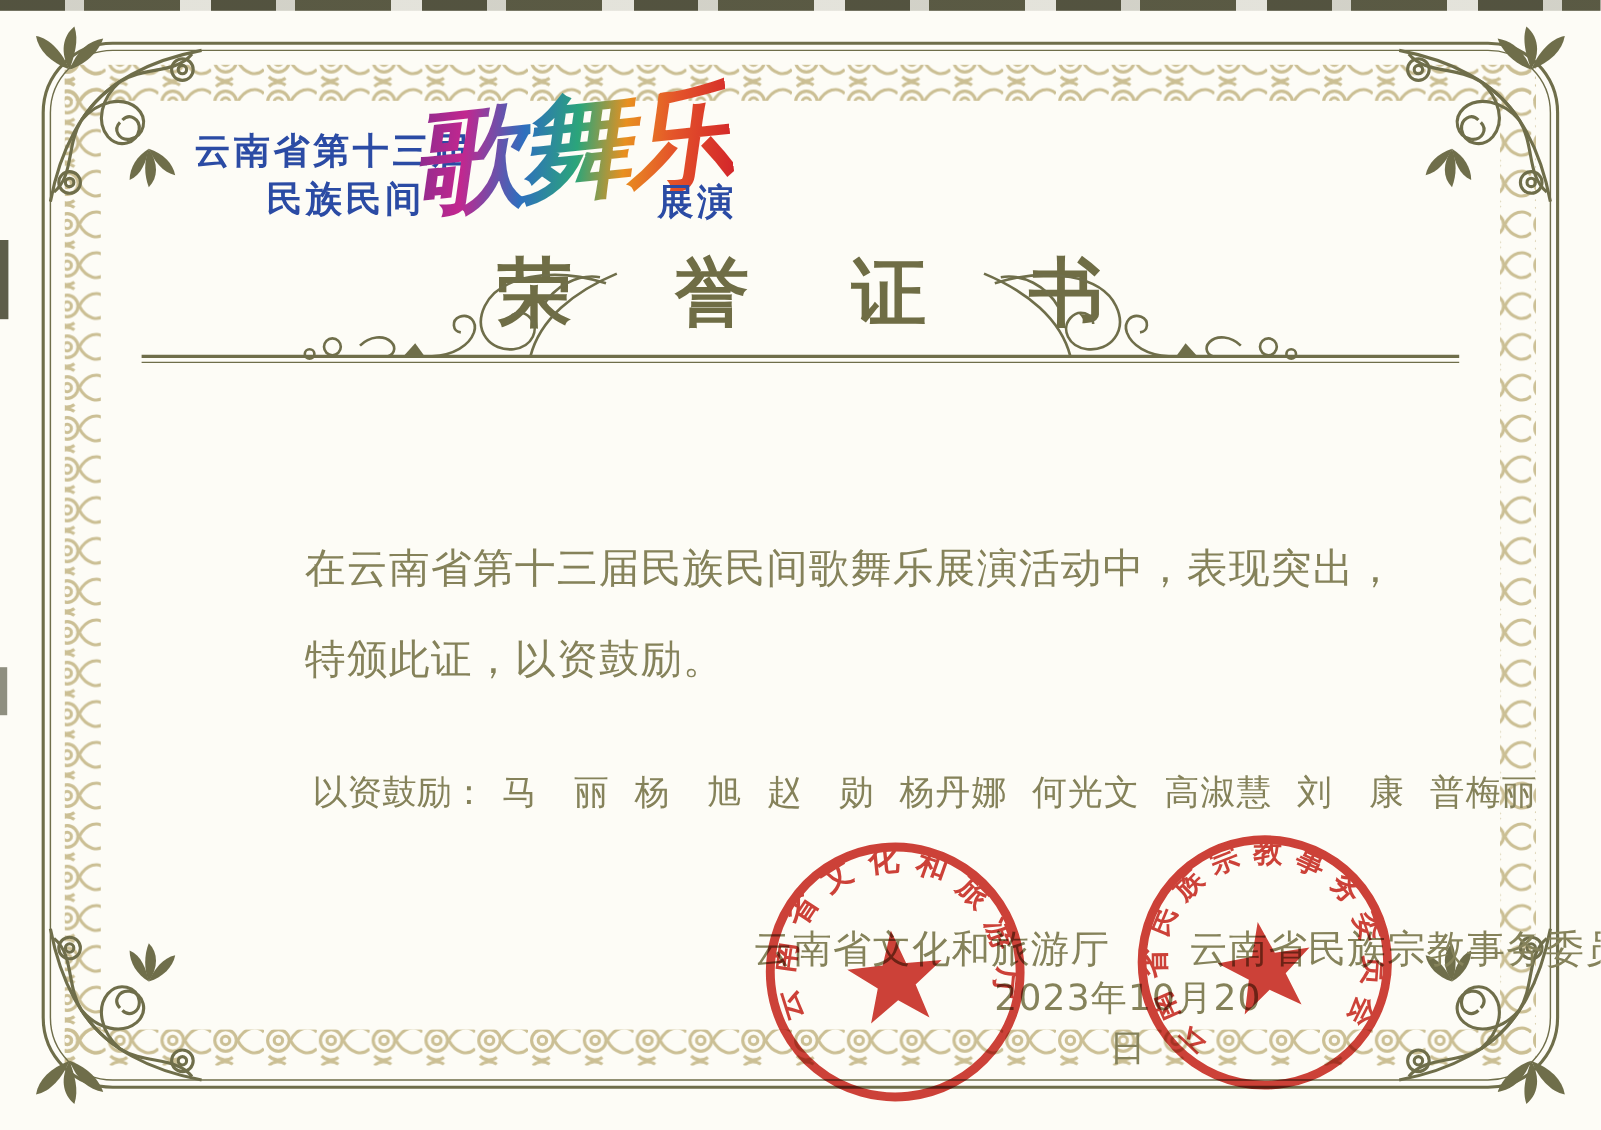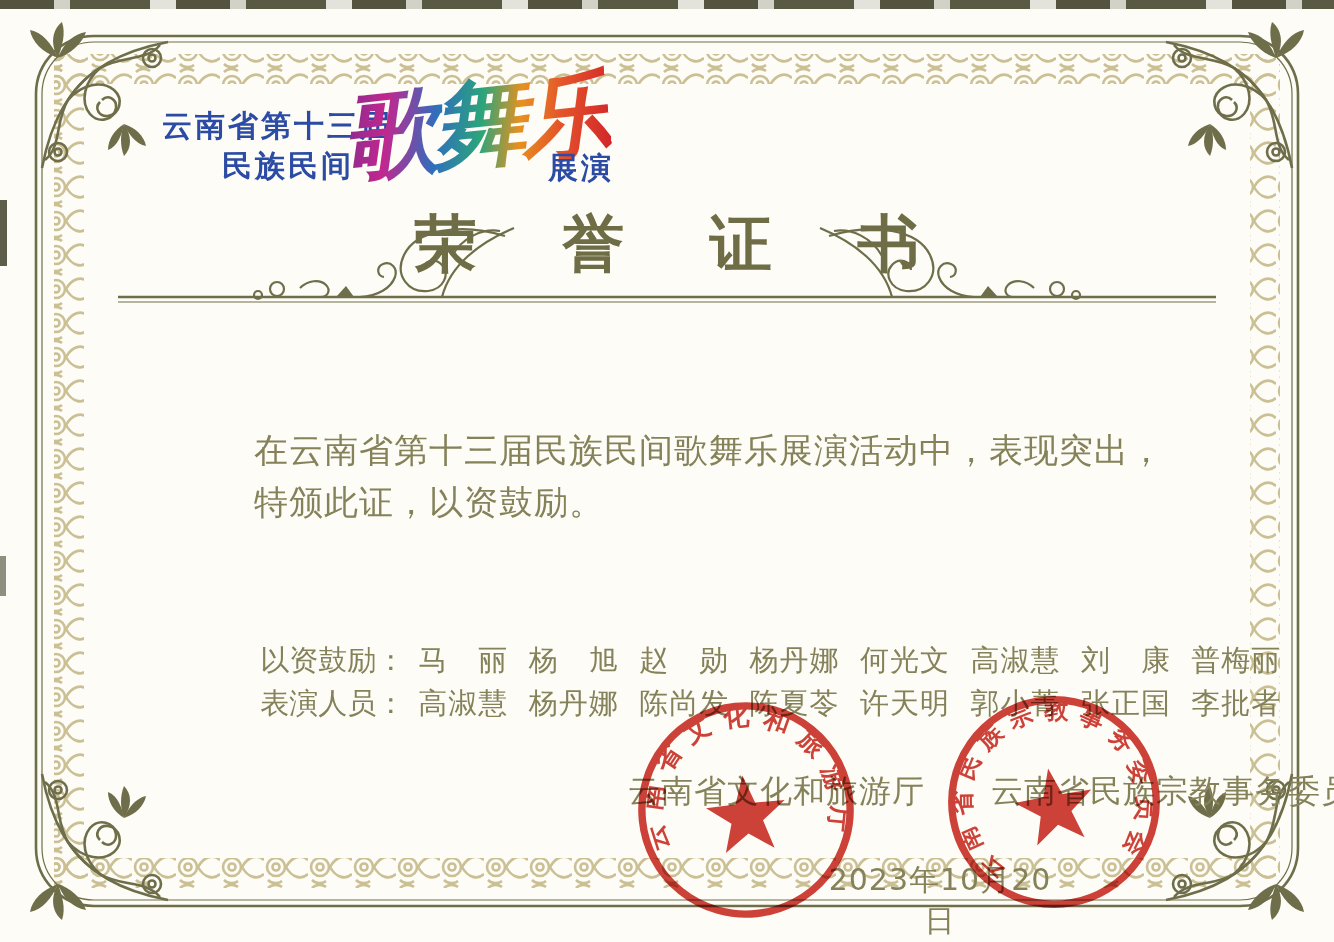--- a/index.html
+++ b/index.html
@@ -26,29 +26,29 @@
   .logo-suffix { position:absolute; left:360px; top:52px; font-size:30px; font-weight:bold; color:#2b4ba4; letter-spacing:3px;margin-left:28px; }
 
   
   .cert-title { position:absolute; left:0; right:0; top:202px; text-align:center;
     font-family:"DejaVu Serif", serif; font-size:62px; font-weight:bold; color:#6f6d45;
     letter-spacing:32px; padding-left:32px; }
 
   
   .recipient { position:absolute; left:178px; top:352px; font-size:36px; color:#85825a; letter-spacing:2px; }
   .paragraph { position:absolute; left:182px; top:424px; width:1000px; font-size:34px; color:#85825a; line-height:52px; letter-spacing:1px; }
-  .para-line.indent { text-indent:72px; }
+  .para-line.indent { text-indent:72px;margin-top:24px; }
 
   .credits { position:absolute; left:205px; top:596px; font-size:29px; color:#85825a; }
   .credit-row { height:43px; line-height:43px; white-space:pre; }
   .credit-label { display:inline-block; width:158px; white-space:pre; }
   .credit-names { white-space:pre; letter-spacing:1px; }
 
   .issuers { position:absolute; left:628px; top:770px; font-size:32px; color:#85825a; white-space:pre; letter-spacing:1px; }
-  .cert-date { position:absolute; left:815px; top:812px; width:250px; text-align:center; font-size:30px; color:#85825a; letter-spacing:1px;margin-top:48px; }
+  .cert-date { position:absolute; left:815px; top:812px; width:250px; text-align:center; font-size:30px; color:#85825a; letter-spacing:1px; }
 
   
   .seal { position:absolute; mix-blend-mode:multiply; opacity:.88; }
   .seal-left { left:632px; top:696px; width:228px; height:228px; transform:rotate(-6deg); }
   .seal-right { left:942px; top:690px; width:224px; height:224px; transform:rotate(-10deg); }
 </style>
 </head>
 <body>
 
 <div class="certificate">
@@ -132,23 +132,20 @@
 
   <div class="paragraph">
     <div class="para-line indent">在云南省第十三届民族民间歌舞乐展演活动中，表现突出，</div>
     <div class="para-line indent">特颁此证，以资鼓励。</div>
   </div>
 
   <div class="credits">
     <div class="credit-row">
       <span class="credit-label">以资鼓励：</span><span class="credit-names">马　丽  杨　旭  赵　勋  杨丹娜  何光文  高淑慧  刘　康  普梅丽</span>
     </div>
-    <div class="credit-row">
-      <span class="credit-label">表演人员：</span><span class="credit-names">高淑慧  杨丹娜  陈尚发  陈夏苓  许天明  郭小菁  张正国  李批者</span>
-    </div>
   </div>
 
   <div class="issuers">云南省文化和旅游厅　　云南省民族宗教事务委员会</div>
   <div class="cert-date">2023年10月20日</div>
 
   <svg class="seal seal-left" viewBox="0 0 230 230">
     <defs>
       <path id="sealArcL" d="M 59.7 180.9 A 86 86 0 1 1 170.3 180.9" fill="none"></path>
     </defs>
     <circle cx="115" cy="115" r="105" fill="none" stroke="#c8281e" stroke-width="7.5"></circle>

